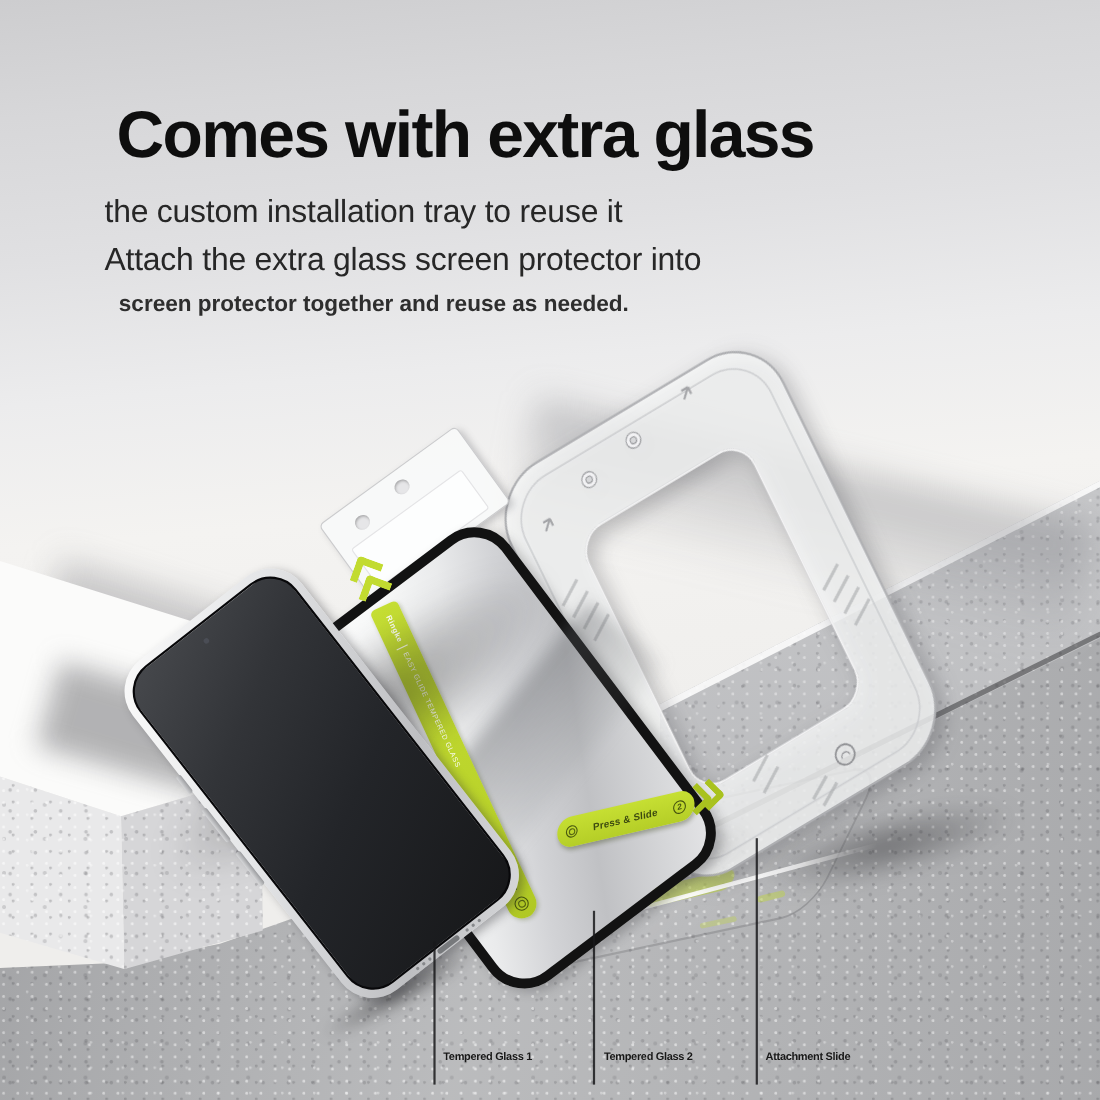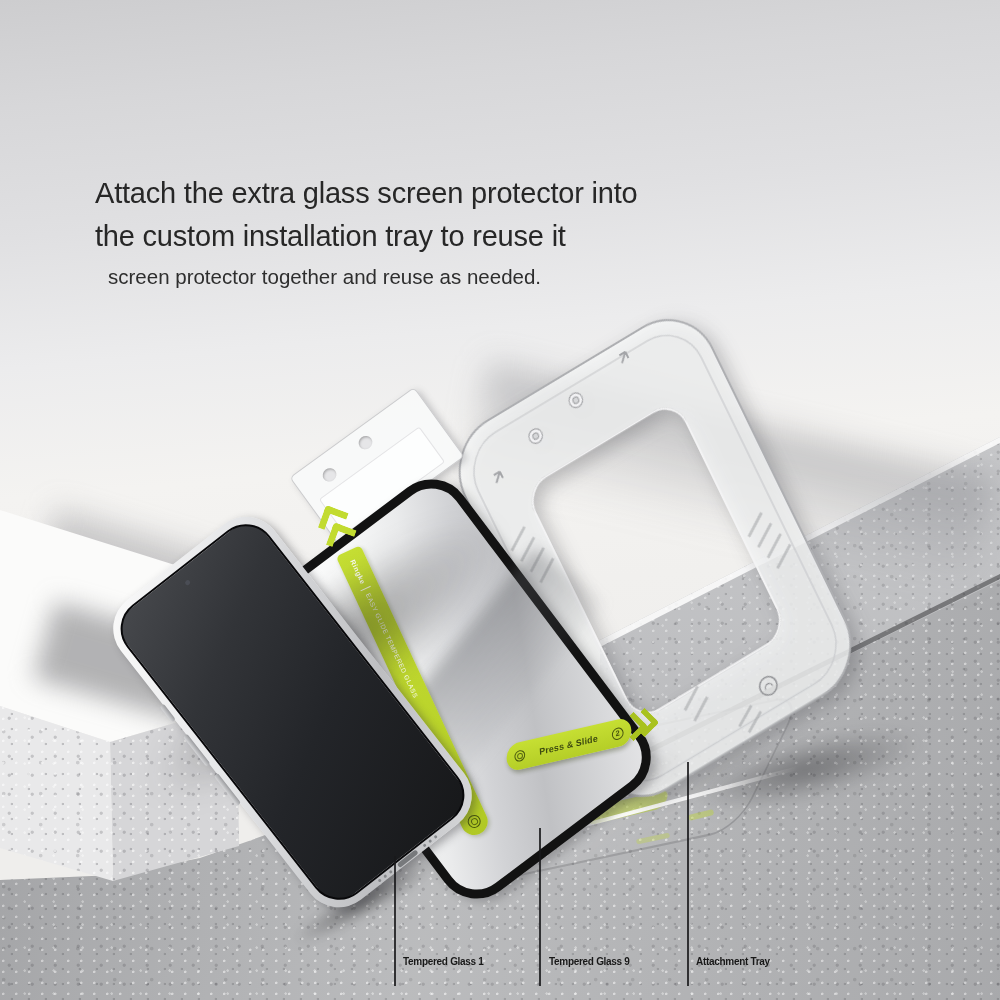--- a/index.html
+++ b/index.html
@@ -7,21 +7,21 @@
     position:relative;width:1000px;height:1000px;overflow:hidden;
     font-family:"Liberation Sans",sans-serif;
     background:linear-gradient(175deg,#cdcdcf 0%,#d7d7d9 10%,#e0e0e2 22%,#ececed 34%,#f4f3f1 46%,#f1f0ee 58%,#efeeec 70%);
   }
   
   .h1{position:absolute;left:106px;top:22px;font-size:62px;font-weight:400;color:#161616;letter-spacing:-1.5px;white-space:nowrap;}
   .h2{position:absolute;left:106px;top:88px;font-size:60px;font-weight:700;color:#0e0e0e;letter-spacing:-1.5px;white-space:nowrap;}
   .lead{position:absolute;left:95px;top:172px;font-size:29px;line-height:43px;color:#272727;letter-spacing:-0.2px;}
   .lead span{display:block;}
   .footnote{position:absolute;left:93px;top:264px;font-size:20.5px;line-height:26px;color:#2e2e2e;}
-  .footnote .fn2{display:block;padding-left:15px;}
+  .footnote .fn2{display:block;padding-left:15px;font-weight:bold;}
   
   .noise{
     background-image:
       radial-gradient(circle at 25% 35%, rgba(255,255,255,.55) 0 1px, transparent 1.6px),
       radial-gradient(circle at 70% 60%, rgba(80,80,85,.28) 0 1px, transparent 1.6px),
       radial-gradient(circle at 40% 80%, rgba(60,60,65,.22) 0 1.2px, transparent 2px),
       radial-gradient(circle at 85% 20%, rgba(255,255,255,.4) 0 1px, transparent 1.5px),
       radial-gradient(circle at 10% 60%, rgba(70,70,75,.18) 0 1.4px, transparent 2.2px);
     background-size:13px 11px,17px 15px,23px 19px,29px 23px,37px 31px;
   }
@@ -157,23 +157,24 @@
   .ll2{left:539px;top:828px;height:158px;}
   .ll3{left:687px;top:762px;height:224px;}
   .plabel{position:absolute;top:956px;font-size:10px;font-weight:700;color:#181818;letter-spacing:-0.3px;white-space:nowrap;}
   .pl1{left:403px;} .pl2{left:549px;} .pl3{left:696px;}
 </style>
 </head>
 <body>
 
 <div class="canvas">
 
+  <div class="h2">Comes with extra glass</div>
   <div class="lead">
+    <span>the custom installation tray to reuse it</span>
     <span>Attach the extra glass screen protector into</span>
-    <span>the custom installation tray to reuse it</span>
   </div>
   <div class="footnote">
     <span class="fn2">screen protector together and reuse as needed.</span>
   </div>
 
   <div class="floor noise"></div>
   <div class="floor-shade"></div>
   <div class="ledge noise"></div>
   <div class="ledge-shade"></div>
   <div class="ledge-top"></div>
@@ -276,16 +277,16 @@
       <span class="pb-dot"></span>
       <span class="pb-dot"></span>
       <span class="pb-dot"></span>
     </div>
   </div>
 
   <div class="lead-line ll1"></div>
   <div class="lead-line ll2"></div>
   <div class="lead-line ll3"></div>
   <div class="plabel pl1">Tempered Glass 1</div>
-  <div class="plabel pl2">Tempered Glass 9</div>
-  <div class="plabel pl3">Attachment Tray</div>
+  <div class="plabel pl2">Tempered Glass 2</div>
+  <div class="plabel pl3">Attachment Slide</div>
 
 </div>
 
 </body></html>

